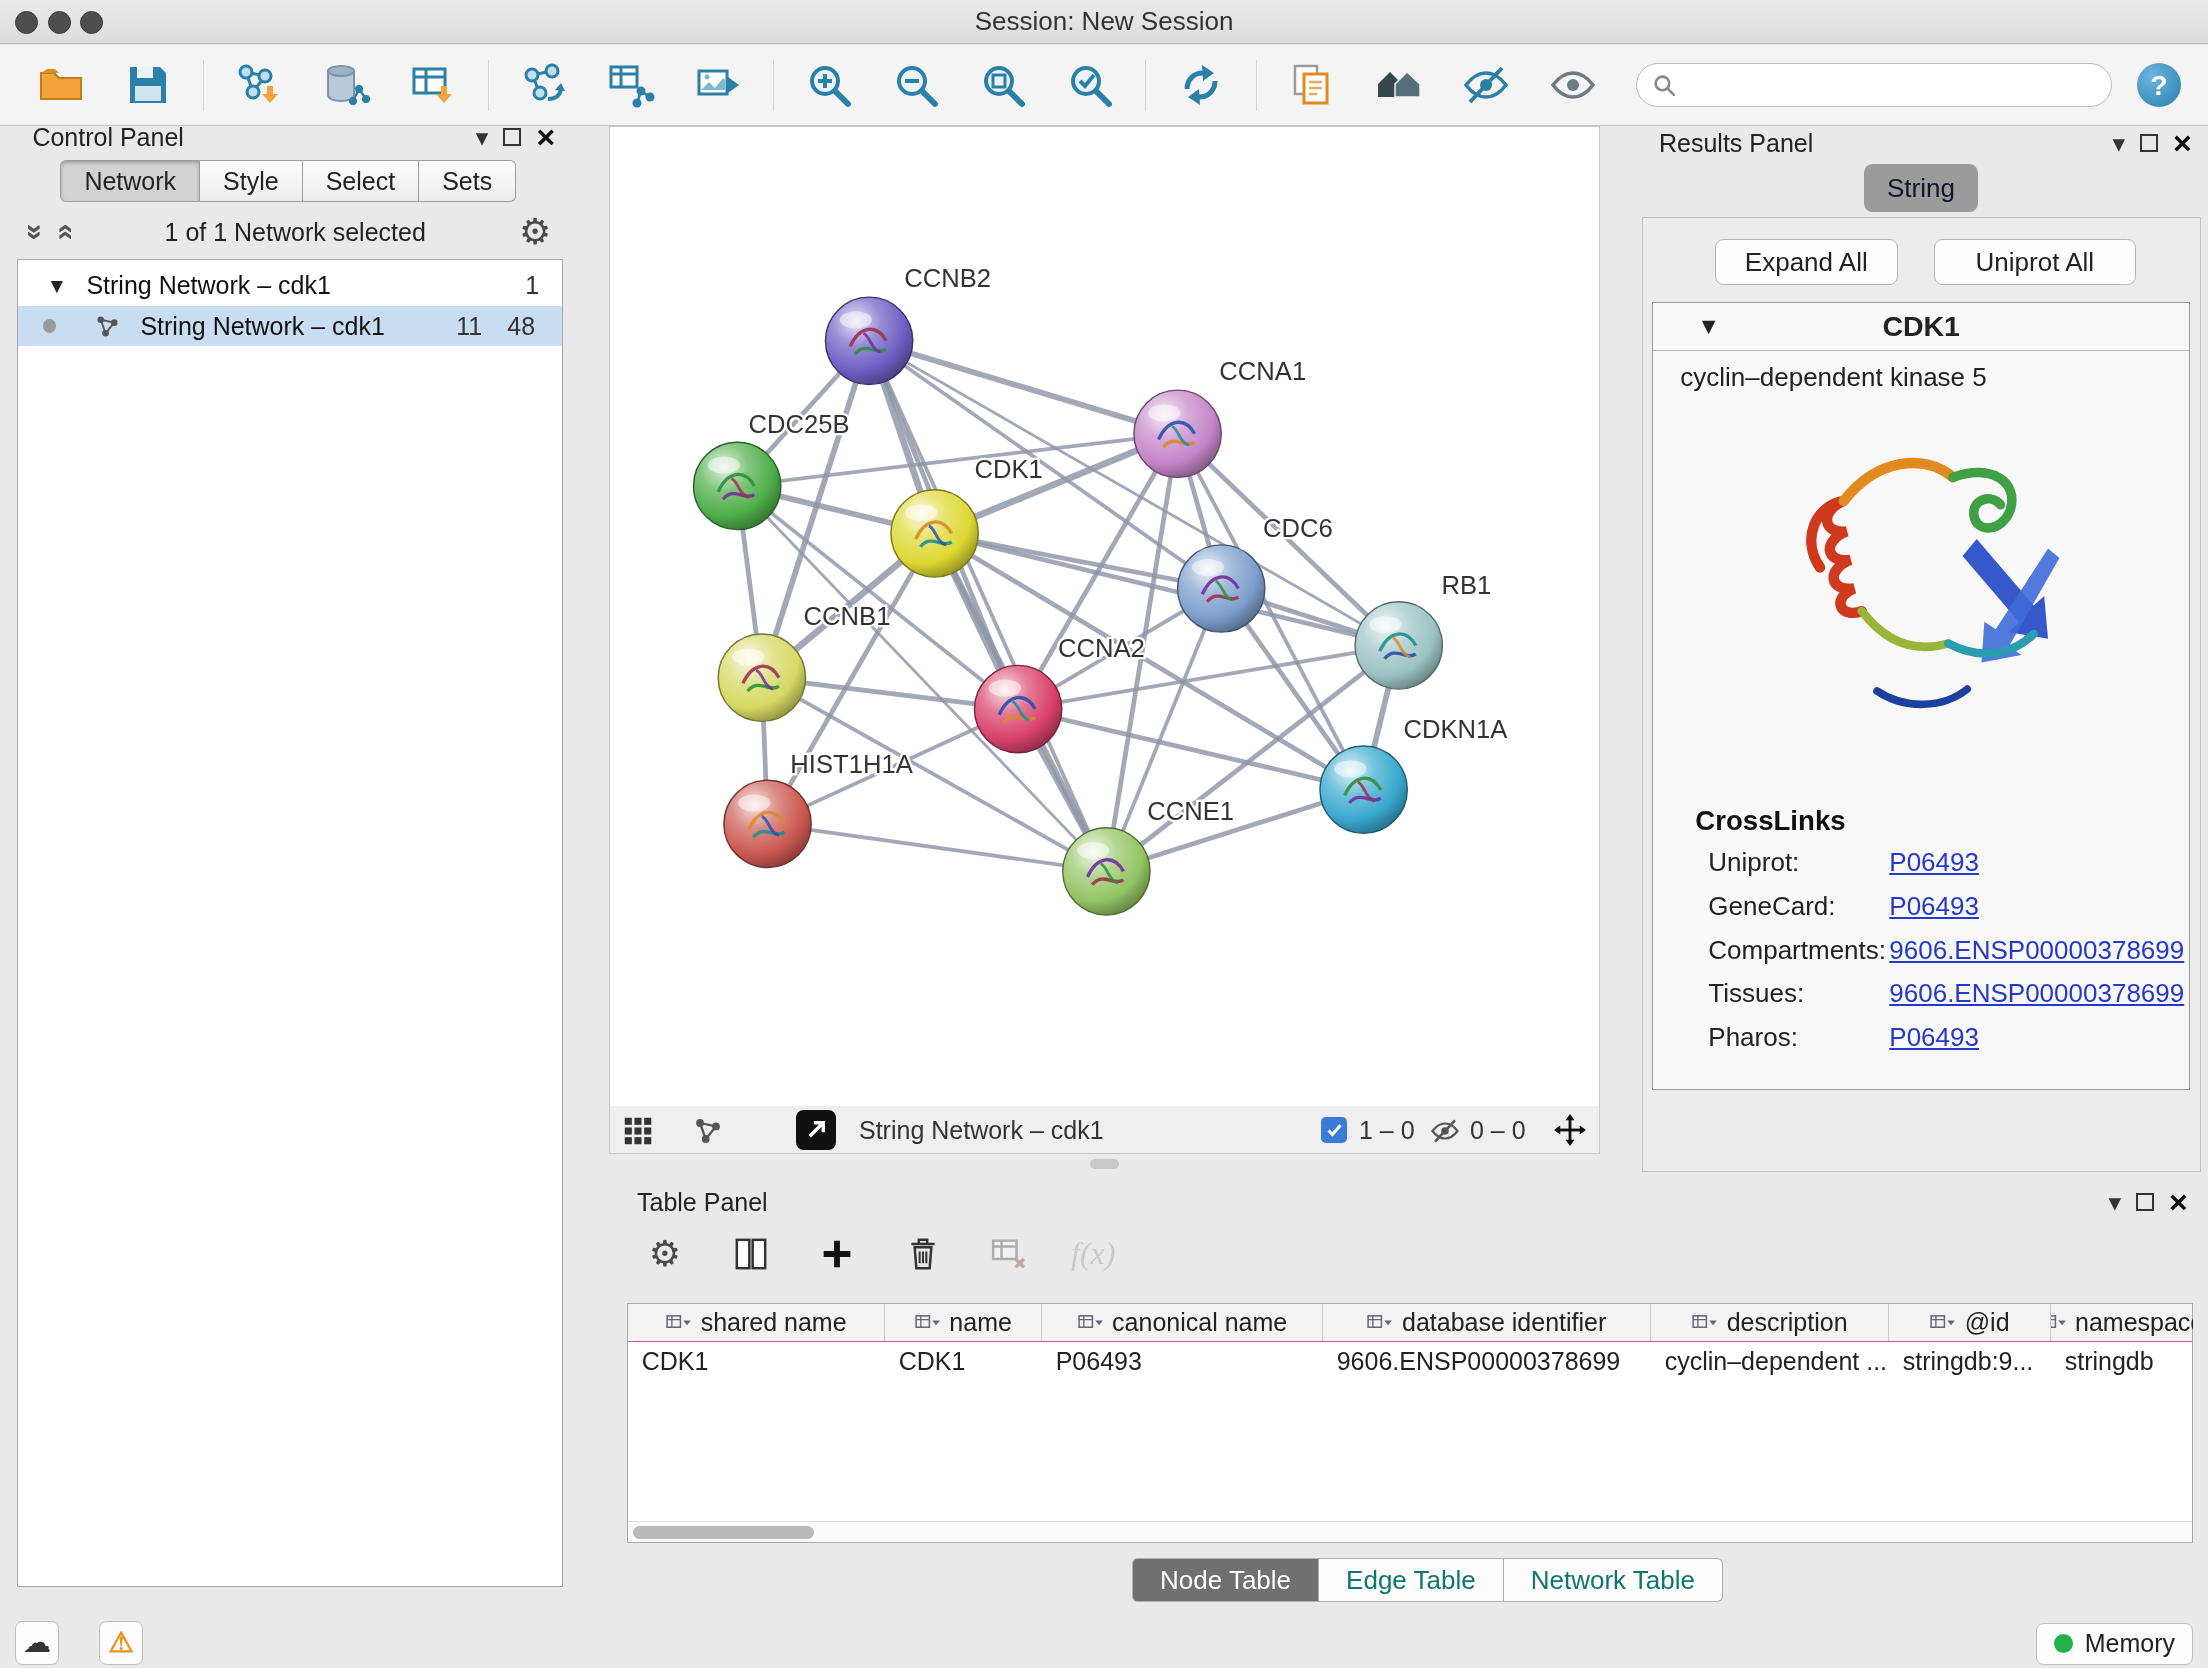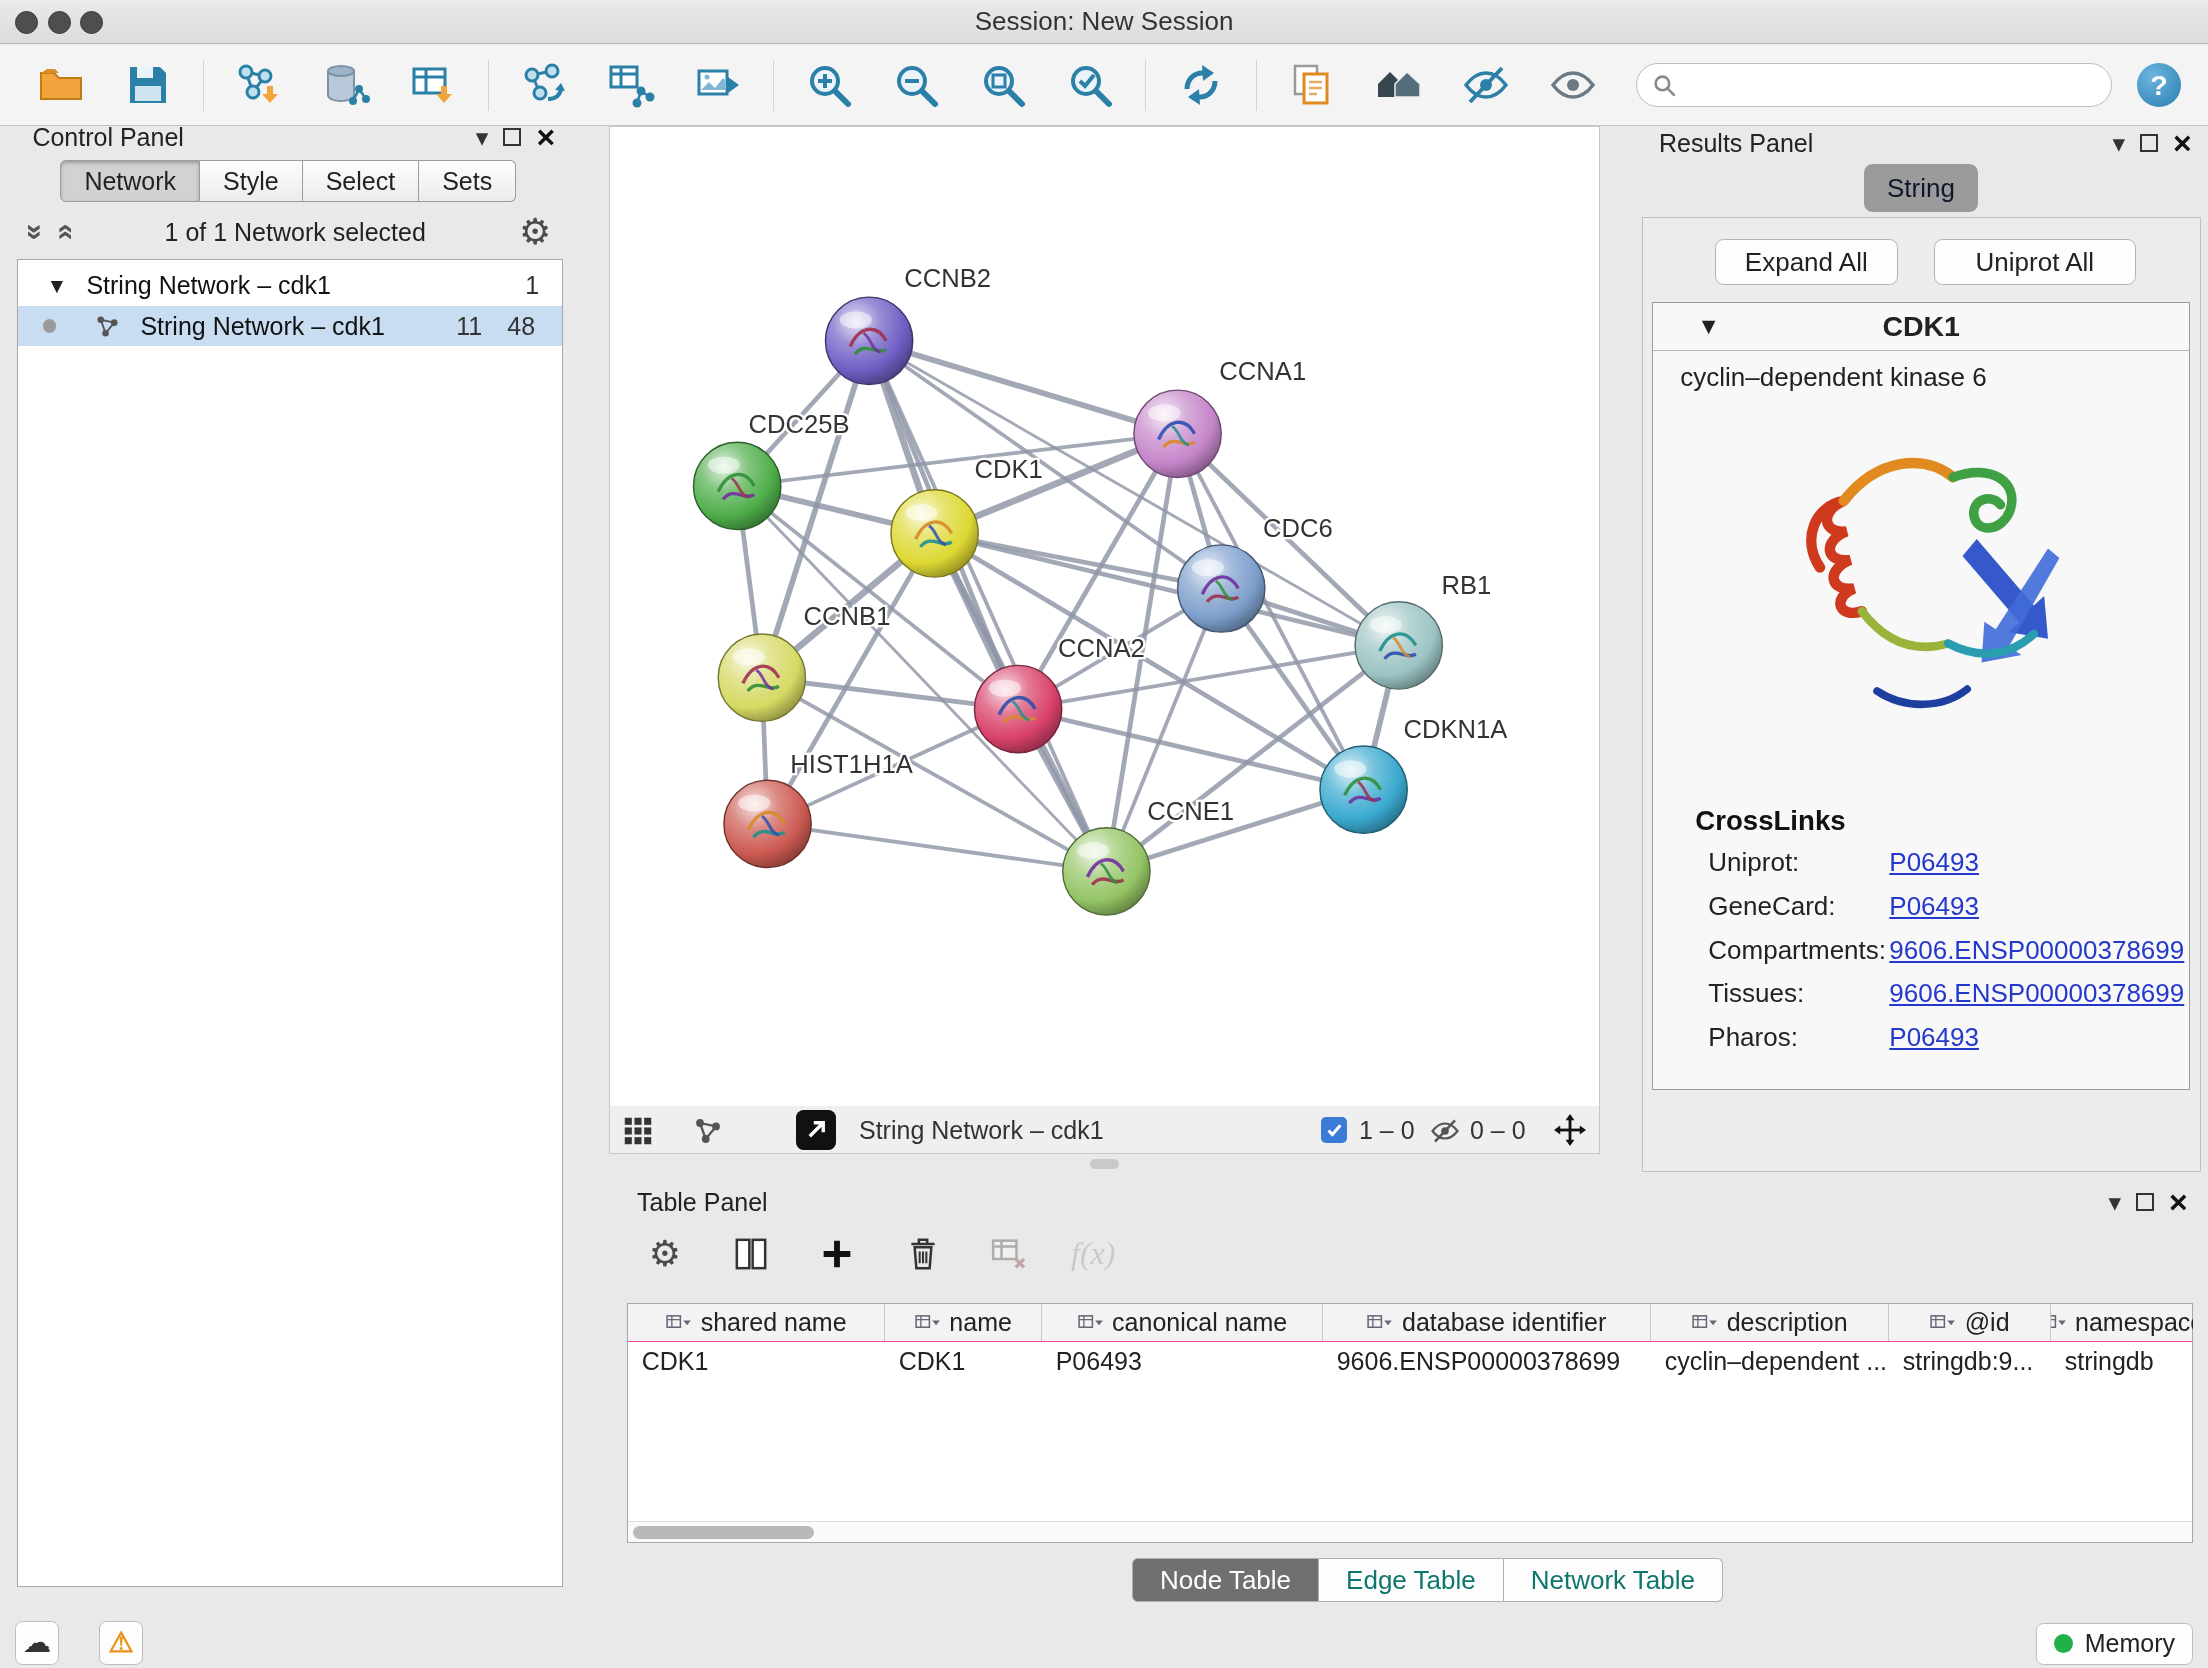--- a/index.html
+++ b/index.html
@@ -637,21 +637,21 @@
   </div>
   <button id="string-tab">String</button>
   <div id="results-body">
     <button class="rp-btn" id="expand-all">Expand All</button>
     <button class="rp-btn" id="collapse-all">Uniprot All</button>
     <div id="entry-box">
       <div id="entry-title-row">
         <span id="entry-collapse">▼</span>
         <span id="entry-name">CDK1</span>
       </div>
-      <div id="entry-desc">cyclin–dependent kinase 6</div>
+      <div id="entry-desc">cyclin–dependent kinase 5</div>
       <svg id="protein-img" viewBox="0 0 340 400">
         <path d="M60 170 C 40 140, 55 105, 85 100 C 60 110, 62 135, 88 132 C 62 142, 66 166, 92 162 C 66 172, 70 196, 96 192 C 72 202, 80 224, 104 216" stroke="#cf3a1e" stroke-width="11" fill="none" stroke-linecap="round"></path>
         <path d="M85 100 C 120 55, 170 50, 200 75" stroke="#e08a1f" stroke-width="11" fill="none" stroke-linecap="round"></path>
         <path d="M200 75 C 240 60, 270 80, 260 110 C 252 132, 225 135, 222 115 C 220 98, 240 92, 250 104" stroke="#3fa044" stroke-width="10" fill="none" stroke-linecap="round"></path>
         <path d="M104 216 C 130 250, 160 260, 195 250" stroke="#9ab33a" stroke-width="9" fill="none" stroke-linecap="round"></path>
         <path d="M225 140 L285 210 L296 200 L300 245 L258 238 L270 228 L210 158 Z" fill="#2a50c8" opacity="0.95"></path>
         <path d="M300 150 L245 235 L233 227 L230 270 L272 262 L259 253 L312 160 Z" fill="#3f6ad8" opacity="0.9"></path>
         <path d="M195 250 C 230 268, 262 262, 285 240" stroke="#2a9db0" stroke-width="9" fill="none" stroke-linecap="round"></path>
         <path d="M120 300 C 150 320, 190 318, 215 298" stroke="#1d3fa0" stroke-width="8" fill="none" stroke-linecap="round"></path>
       </svg>

